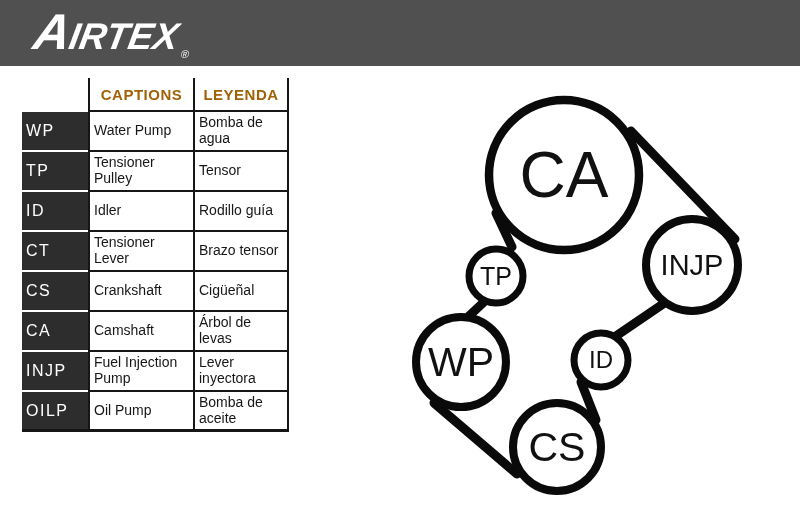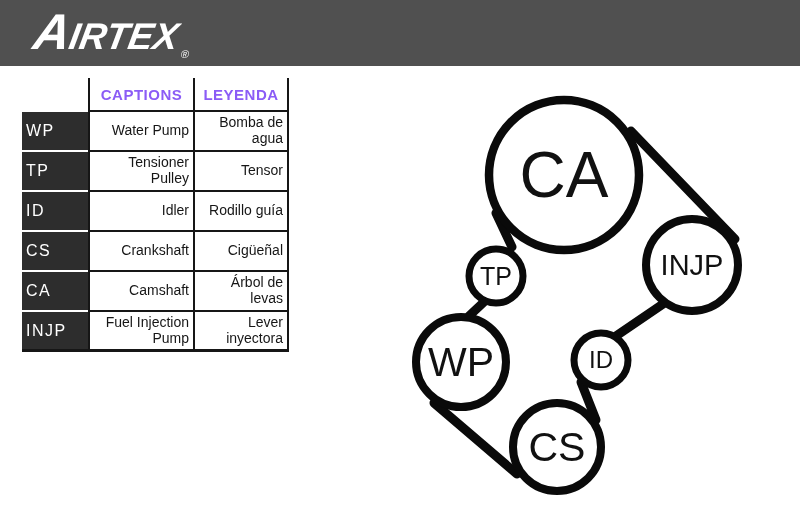--- a/index.html
+++ b/index.html
@@ -24,28 +24,28 @@
     position:absolute;left:22px;top:78px;border-collapse:separate;border-spacing:0;
     table-layout:fixed;
   }
   table.legend th,table.legend td{box-sizing:border-box;padding:1px 4px;vertical-align:middle;}
   table.legend thead tr{height:34px;}
   table.legend tbody tr{height:40px;}
   th.c1,td.c1{width:66px;}
   th.c2,td.c2{width:107px;}
   th.c3,td.c3{width:94px;}
   th.c2,th.c3{
-    font-size:15px;font-weight:700;color:#8b5cf6;text-align:center;letter-spacing:0.5px;
+    font-size:15px;font-weight:700;color:#a16207;text-align:center;letter-spacing:0.5px;
     border-bottom:2px solid #161616;
   }
   th.c1{background:#ffffff;border-bottom:2px solid #ffffff;}
   th.c2,td.c2{border-left:2px solid #161616;border-right:2px solid #161616;}
   th.c3,td.c3{border-right:2px solid #161616;}
   td.c2,td.c3{
-    font-size:14px;line-height:1.12;color:#161616;text-align:right;
+    font-size:14px;line-height:1.12;color:#161616;text-align:left;
     border-bottom:2px solid #161616;white-space:pre-line;
   }
   td.c1{
     background:#2d2d2d;color:#ffffff;font-size:16px;letter-spacing:1.5px;
     padding-left:9px;border-bottom:2px solid #ffffff;
   }
   table.legend tbody tr:last-child td{border-bottom:3px solid #161616;}
   
   svg.diagram{position:absolute;left:0;top:0;}
 </style>
@@ -81,35 +81,47 @@
           <td class="c2">Tensioner
 Pulley</td>
           <td class="c3">Tensor</td>
         </tr>
         <tr>
           <td class="c1">ID</td>
           <td class="c2">Idler</td>
           <td class="c3">Rodillo guía</td>
         </tr>
         <tr>
+          <td class="c1">CT</td>
+          <td class="c2">Tensioner
+Lever</td>
+          <td class="c3">Brazo tensor</td>
+        </tr>
+        <tr>
           <td class="c1">CS</td>
           <td class="c2">Crankshaft</td>
           <td class="c3">Cigüeñal</td>
         </tr>
         <tr>
           <td class="c1">CA</td>
           <td class="c2">Camshaft</td>
           <td class="c3">Árbol de levas</td>
         </tr>
         <tr>
           <td class="c1">INJP</td>
           <td class="c2">Fuel Injection
 Pump</td>
           <td class="c3">Lever
 inyectora</td>
+        </tr>
+        <tr>
+          <td class="c1">OILP</td>
+          <td class="c2">Oil Pump</td>
+          <td class="c3">Bomba de
+aceite</td>
         </tr>
       </tbody>
   </table>
 
   <svg class="diagram" width="800" height="520" viewBox="0 0 800 520">
       <line x1="631" y1="131" x2="735" y2="239" stroke="#0a0a0a" stroke-width="9" stroke-linecap="round"></line>
       <line x1="663" y1="304" x2="616" y2="336" stroke="#0a0a0a" stroke-width="9" stroke-linecap="round"></line>
       <line x1="581" y1="382" x2="596" y2="420" stroke="#0a0a0a" stroke-width="9" stroke-linecap="round"></line>
       <line x1="517" y1="474" x2="434" y2="403" stroke="#0a0a0a" stroke-width="9" stroke-linecap="round"></line>
       <line x1="469" y1="316" x2="485" y2="301" stroke="#0a0a0a" stroke-width="9" stroke-linecap="round"></line>

